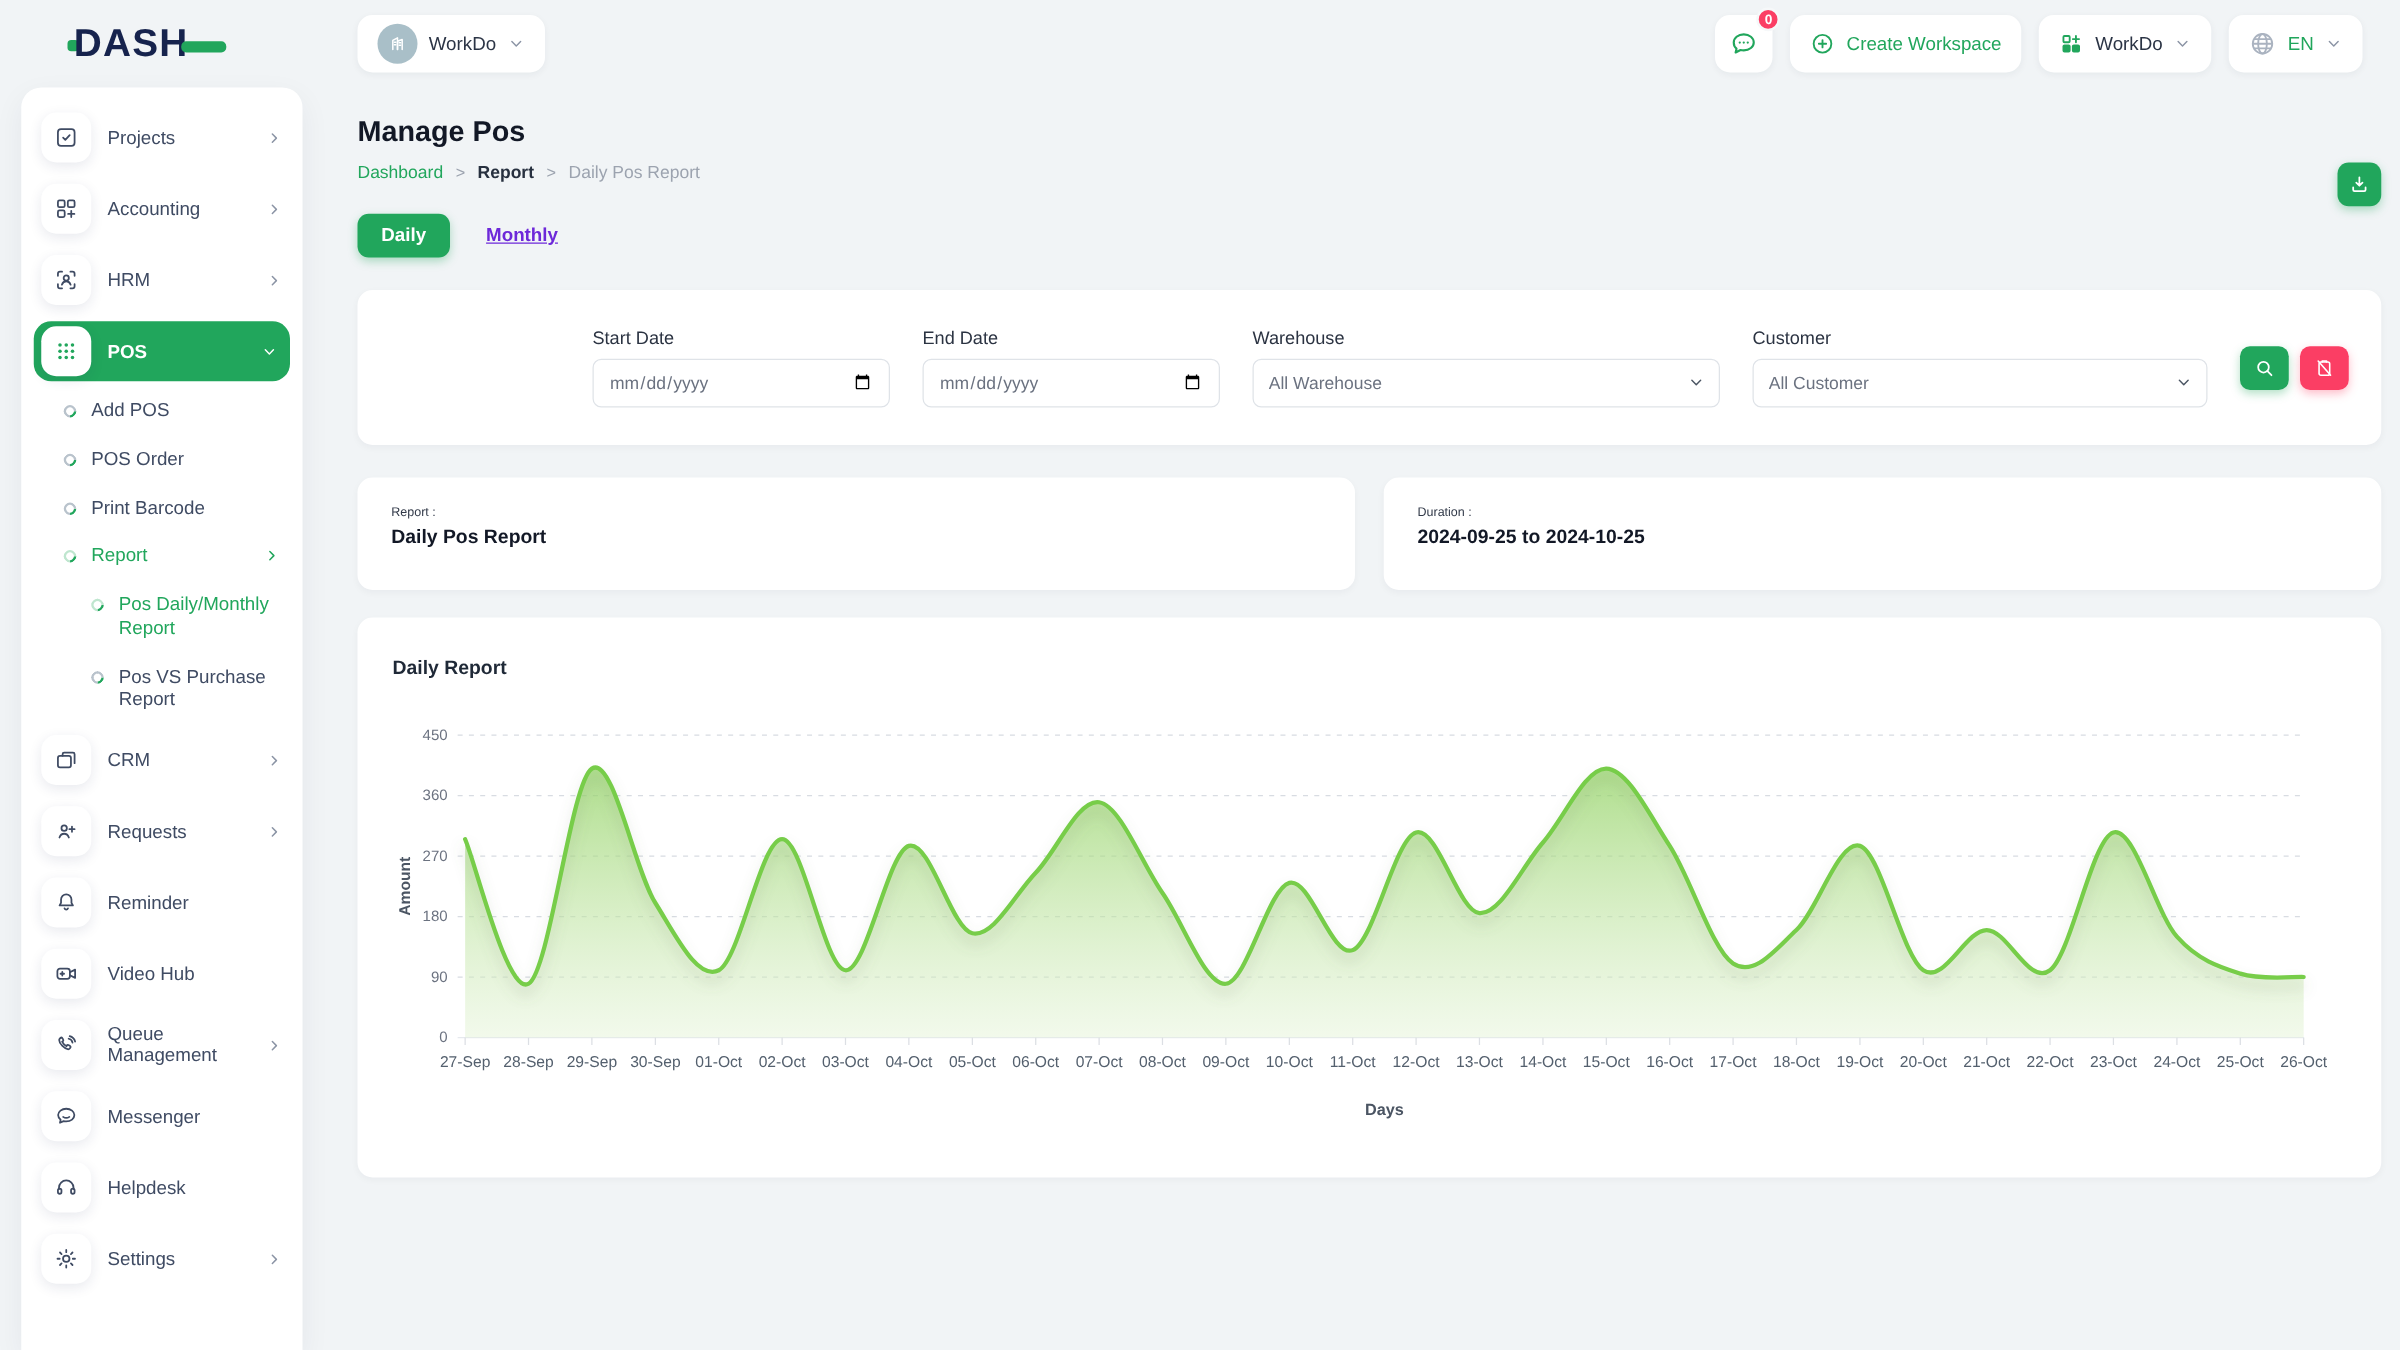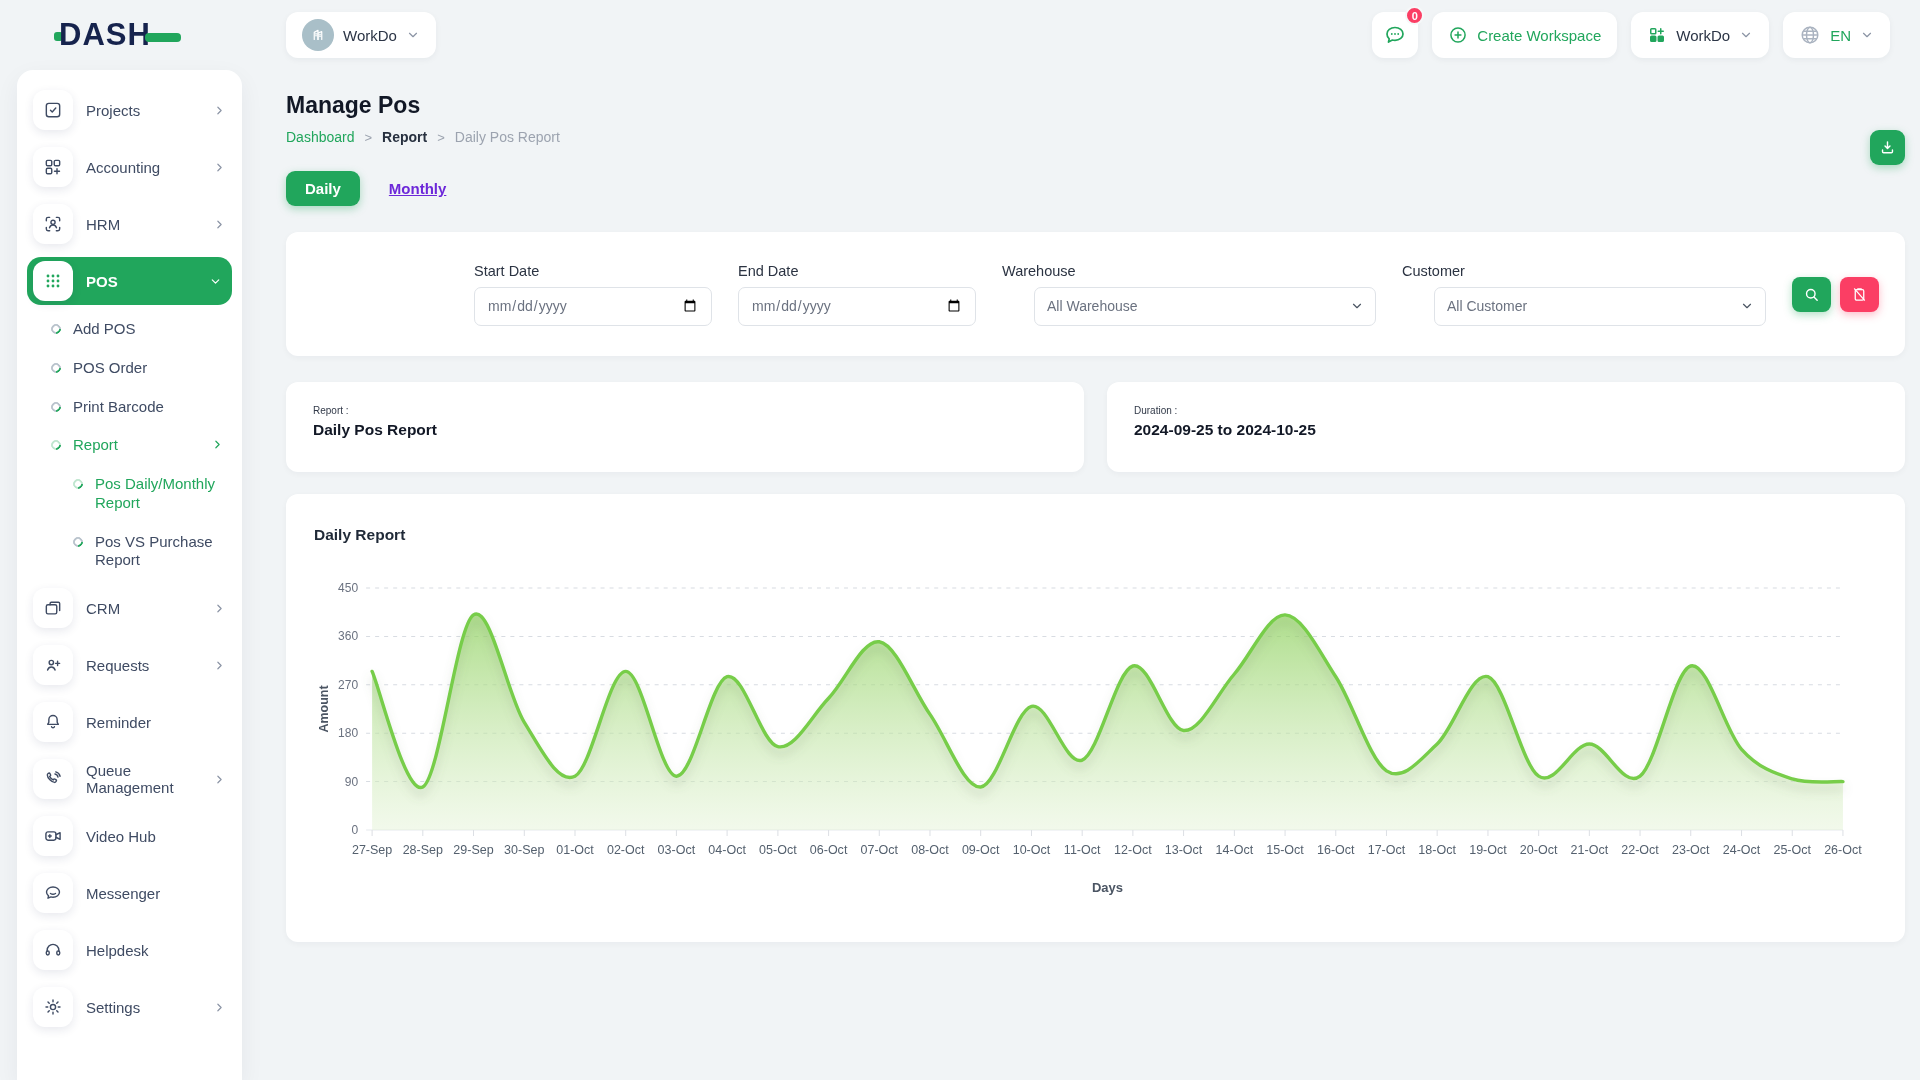--- a/index.html
+++ b/index.html
@@ -60,21 +60,21 @@
 
   .filter-card { margin-top:26px; background:#fff; border-radius:12px; box-shadow:0 2px 6px rgba(20,30,60,.04);
     height:124px; display:flex; align-items:center; padding:0 26px 0 188px; }
   .field { margin-right:26px; }
   .field label { display:block; font-size:14.5px; color:#2b3342; margin-bottom:8px; }
   .field input, .field select { height:39px; border:1px solid #dfe3e8; border-radius:7px; background:#fff;
     color:#6b7280; font-size:14px; padding:0 12px; font-family:"Liberation Sans",sans-serif; width:100%; }
   .f-date { width:238px; }
   .f-wh { width:374px; }
   .f-cu { width:364px; }
-  .sel-wrap { position:relative;margin-left:32px; }
+  .sel-wrap { position:relative; }
   .sel-wrap select { appearance:none; -webkit-appearance:none; padding-right:34px; }
   .sel-wrap .sel-chev { position:absolute; right:12px; top:12px; pointer-events:none; display:flex; }
   .filter-actions { margin-left:auto; display:flex; gap:9px; }
   .sq-btn { width:39px; height:35px; border:none; border-radius:8px; display:grid; place-items:center; cursor:pointer; }
   .sq-btn.search { background:#21a65c; box-shadow:0 3px 8px rgba(33,166,92,.35); }
   .sq-btn.reset { background:#fb3e64; box-shadow:0 3px 8px rgba(251,62,100,.35); }
 
   .cards-row { display:flex; gap:23px; margin-top:26px; }
   .info-card { flex:1; background:#fff; border-radius:12px; box-shadow:0 2px 6px rgba(20,30,60,.04); padding:23px 27px; height:90px; }
   .info-label { font-size:10px; color:#323a49; }
@@ -294,41 +294,41 @@
           <path d="M12 4.2a5 5 0 0 1 5 5v3.1l1.4 2.5H5.6L7 12.3V9.2a5 5 0 0 1 5-5z"></path>
           <path d="M10.3 17.6a1.8 1.8 0 0 0 3.4 0"></path>
         </svg>
       </span>
     <span>Reminder</span>
   </div>
 
   <div class="side-item">
     <span class="chip">
         <svg width="20" height="20" viewBox="0 0 24 24" fill="none" stroke="#3f4b63" stroke-width="1.7" stroke-linecap="round" stroke-linejoin="round">
-          <path d="M7.5 4.8c.6 0 2 2.4 1.7 3-.2.4-1.2 1-1.2 1a9.2 9.2 0 0 0 4.3 4.3s.5-1 1-1.2c.5-.3 2.9 1.1 2.9 1.7 0 .6-1 2.5-2.3 2.5C10.5 16 5.2 10.7 5.2 7.2c0-1.3 1.7-2.4 2.3-2.4z"></path>
-          <path d="M14.3 6a4.6 4.6 0 0 1 3.7 3.7M15.3 3.5a7.3 7.3 0 0 1 5.2 5.2"></path>
-        </svg>
-      </span>
-    <span>Queue Management</span>
-    <span class="arrow">
-        <svg width="13" height="13" viewBox="0 0 24 24" fill="none" stroke="#8b94a5" stroke-width="2.2" stroke-linecap="round" stroke-linejoin="round">
-          <path d="M9 6l6 6-6 6"></path>
-        </svg>
-      </span>
-  </div>
-
-  <div class="side-item">
-    <span class="chip">
-        <svg width="20" height="20" viewBox="0 0 24 24" fill="none" stroke="#3f4b63" stroke-width="1.7" stroke-linecap="round" stroke-linejoin="round">
           <rect x="3.5" y="7" width="12" height="10" rx="2.5"></rect>
           <path d="M15.5 13.5l5 2.5V8l-5 2.5"></path>
           <path d="M8.2 10.3v3.4M6.5 12h3.4"></path>
         </svg>
       </span>
     <span>Video Hub</span>
+  </div>
+
+  <div class="side-item">
+    <span class="chip">
+        <svg width="20" height="20" viewBox="0 0 24 24" fill="none" stroke="#3f4b63" stroke-width="1.7" stroke-linecap="round" stroke-linejoin="round">
+          <path d="M7.5 4.8c.6 0 2 2.4 1.7 3-.2.4-1.2 1-1.2 1a9.2 9.2 0 0 0 4.3 4.3s.5-1 1-1.2c.5-.3 2.9 1.1 2.9 1.7 0 .6-1 2.5-2.3 2.5C10.5 16 5.2 10.7 5.2 7.2c0-1.3 1.7-2.4 2.3-2.4z"></path>
+          <path d="M14.3 6a4.6 4.6 0 0 1 3.7 3.7M15.3 3.5a7.3 7.3 0 0 1 5.2 5.2"></path>
+        </svg>
+      </span>
+    <span>Queue Management</span>
+    <span class="arrow">
+        <svg width="13" height="13" viewBox="0 0 24 24" fill="none" stroke="#8b94a5" stroke-width="2.2" stroke-linecap="round" stroke-linejoin="round">
+          <path d="M9 6l6 6-6 6"></path>
+        </svg>
+      </span>
   </div>
 
   <div class="side-item">
     <span class="chip">
         <svg width="20" height="20" viewBox="0 0 24 24" fill="none" stroke="#3f4b63" stroke-width="1.7" stroke-linecap="round" stroke-linejoin="round">
           <path d="M12 4.8c4.4 0 7.8 2.7 7.8 6.1s-3.4 6.1-7.8 6.1c-.9 0-1.7-.1-2.5-.3L6 18.2l.6-2.8c-1.4-1.1-2.4-2.7-2.4-4.5 0-3.4 3.4-6.1 7.8-6.1z"></path>
           <path d="M9 12.6c1.8 1.2 4.2 1.2 6 0"></path>
         </svg>
       </span>
     <span>Messenger</span>

